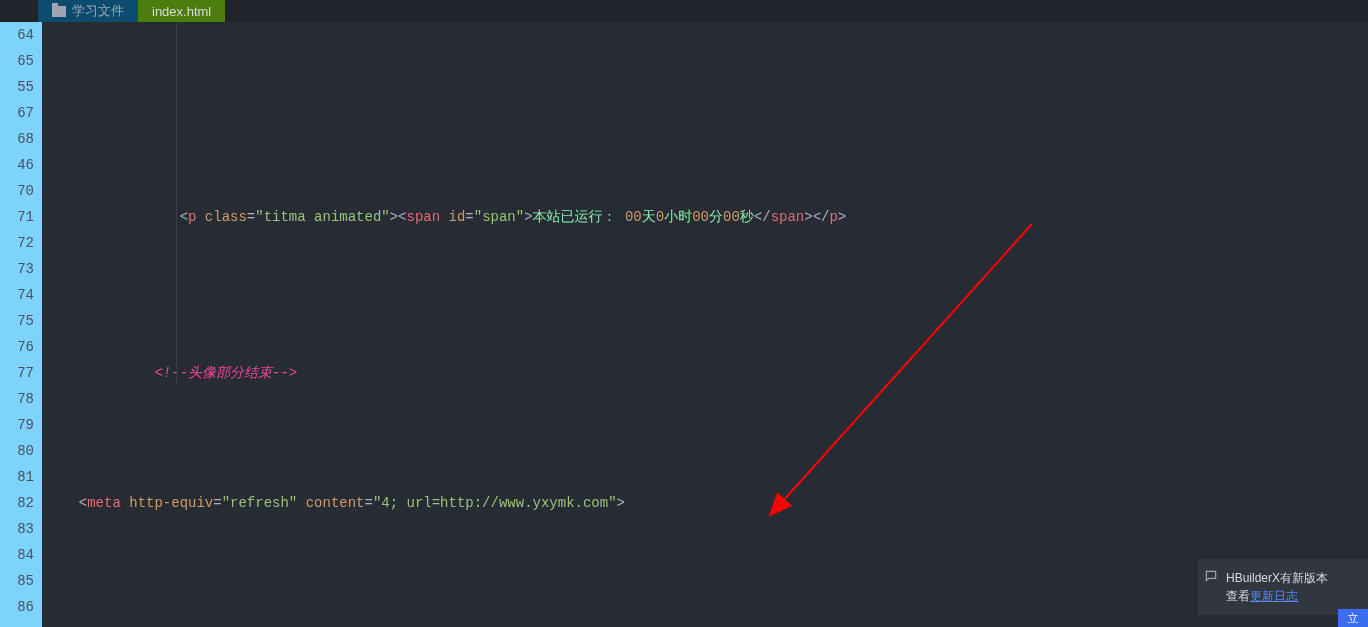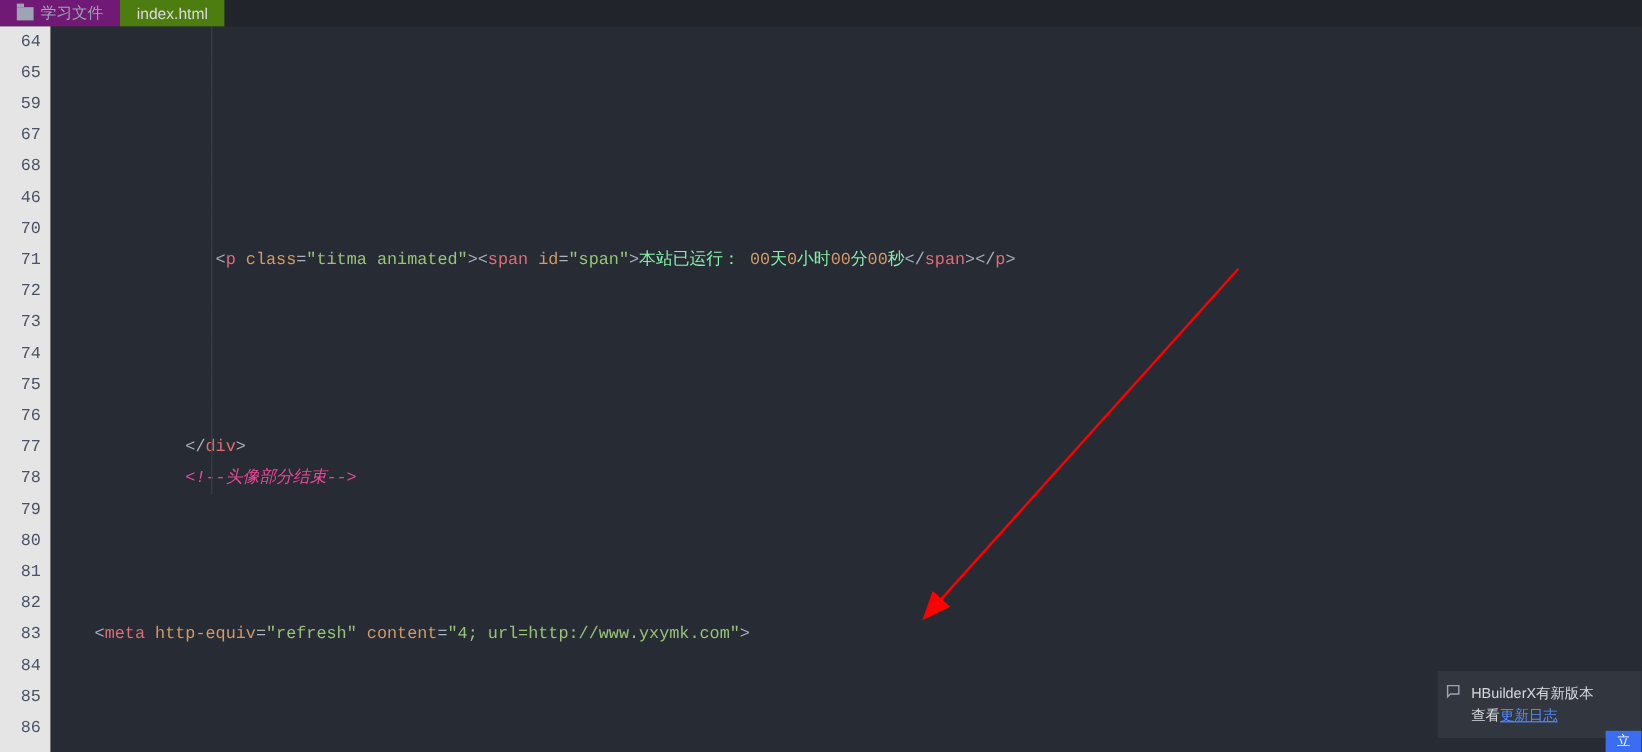--- a/index.html
+++ b/index.html
@@ -23,21 +23,22 @@
   display: flex;
   align-items: center;
   height: 22px;
   padding: 0 14px;
   font-size: 13px;
   color: #9da5b4;
   cursor: pointer;
   font-family: "Microsoft YaHei", sans-serif;
 }
 .tab.folder {
-  background: #701a75;
+  background: #0c4a6e;
+  margin-left: 38px;
 }
 .tab.file {
   background: #4d7c0f;
   color: #d7dae0;
 }
 .folder-icon {
   width: 14px;
   height: 11px;
   background: #9da5b4;
   margin-right: 6px;
@@ -53,21 +54,21 @@
   height: 3px;
   background: #9da5b4;
 }
 .editor {
   display: flex;
   height: calc(100% - 22px);
   position: relative;
 }
 .gutter {
   width: 42px;
-  background: #e5e5e5;
+  background: #7dd3fc;
   text-align: right;
   padding-right: 8px;
   flex-shrink: 0;
 }
 .line-num {
   height: 26px;
   line-height: 26px;
   color: #4b5263;
   font-size: 14px;
 }
@@ -151,21 +152,21 @@
   </div>
   <div class="tab file">
     <span>index.html</span>
   </div>
 </div>
 
 <div class="editor">
   <div class="gutter">
     <div class="line-num">64</div>
     <div class="line-num">65</div>
-    <div class="line-num">59</div>
+    <div class="line-num">55</div>
     <div class="line-num">67</div>
     <div class="line-num">68</div>
     <div class="line-num">46</div>
     <div class="line-num">70</div>
     <div class="line-num">71</div>
     <div class="line-num">72</div>
     <div class="line-num">73</div>
     <div class="line-num">74</div>
     <div class="line-num">75</div>
     <div class="line-num">76</div>
@@ -192,21 +193,20 @@
     <div class="code-line"><span class="indent-guide ig5"></span></div>
 
     <div class="code-line"><span class="indent-guide ig5"></span>              <span class="t-punct">&lt;</span><span class="t-tag">p</span> <span class="t-attr">class</span><span class="t-punct">=</span><span class="t-string">"titma animated"</span><span class="t-punct">&gt;&lt;</span><span class="t-tag">span</span> <span class="t-attr">id</span><span class="t-punct">=</span><span class="t-string">"span"</span><span class="t-punct">&gt;</span><span class="t-cjk">本站已运行：</span> <span class="t-num">00</span><span class="t-cjk">天</span><span class="t-num">0</span><span class="t-cjk">小时</span><span class="t-num">00</span><span class="t-cjk">分</span><span class="t-num">00</span><span class="t-cjk">秒</span><span class="t-punct">&lt;/</span><span class="t-tag">span</span><span class="t-punct">&gt;&lt;/</span><span class="t-tag">p</span><span class="t-punct">&gt;</span></div>
 
     <div class="code-line"><span class="indent-guide ig5"></span></div>
     <div class="code-line"><span class="indent-guide ig5"></span></div>
     <div class="code-line"><span class="indent-guide ig5"></span></div>
     <div class="code-line"><span class="indent-guide ig5"></span></div>
     <div class="code-line"><span class="indent-guide ig5"></span></div>
 
-    <div class="code-line"><span class="indent-guide ig5"></span>           <span class="t-punct">&lt;/</span><span class="t-tag">div</span><span class="t-punct">&gt;</span></div>
 
     <div class="code-line"><span class="indent-guide ig5"></span>           <span class="t-comment">&lt;!--头像部分结束--&gt;</span></div>
 
     <div class="code-line"></div>
     <div class="code-line"></div>
     <div class="code-line"></div>
     <div class="code-line"></div>
 
     <div class="code-line">  <span class="t-punct">&lt;</span><span class="t-tag">meta</span> <span class="t-attr">http-equiv</span><span class="t-punct">=</span><span class="t-string">"refresh"</span> <span class="t-attr">content</span><span class="t-punct">=</span><span class="t-string">"4; url=http://www.yxymk.com"</span><span class="t-punct">&gt;</span></div>
 

